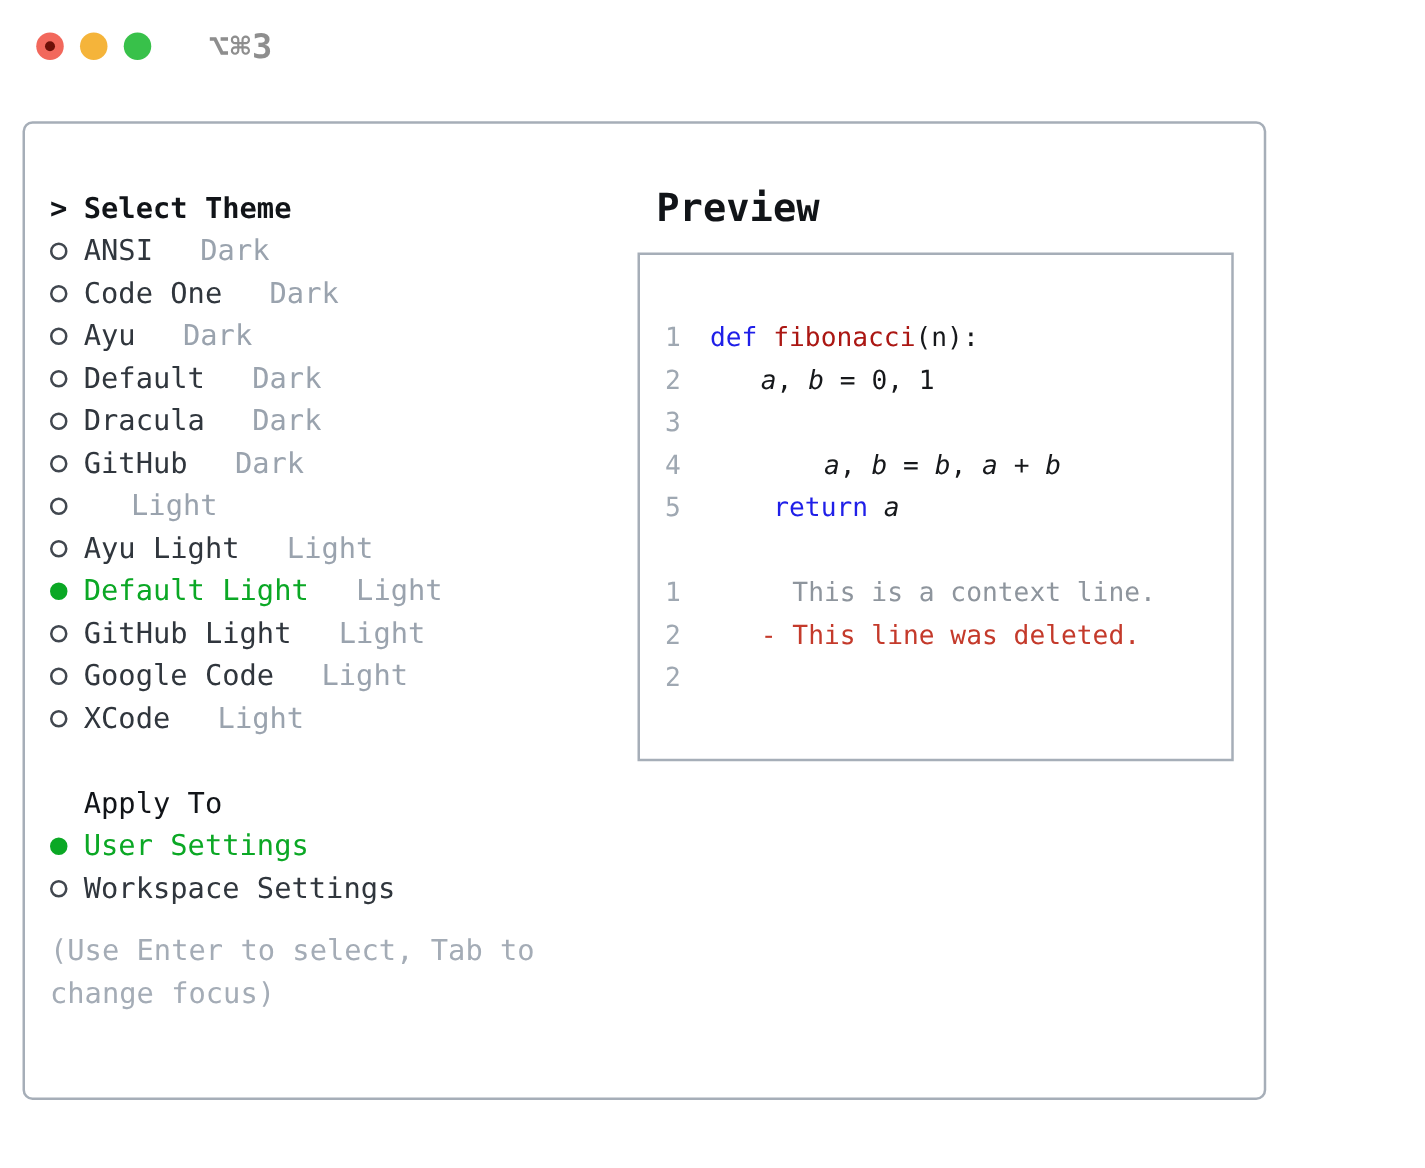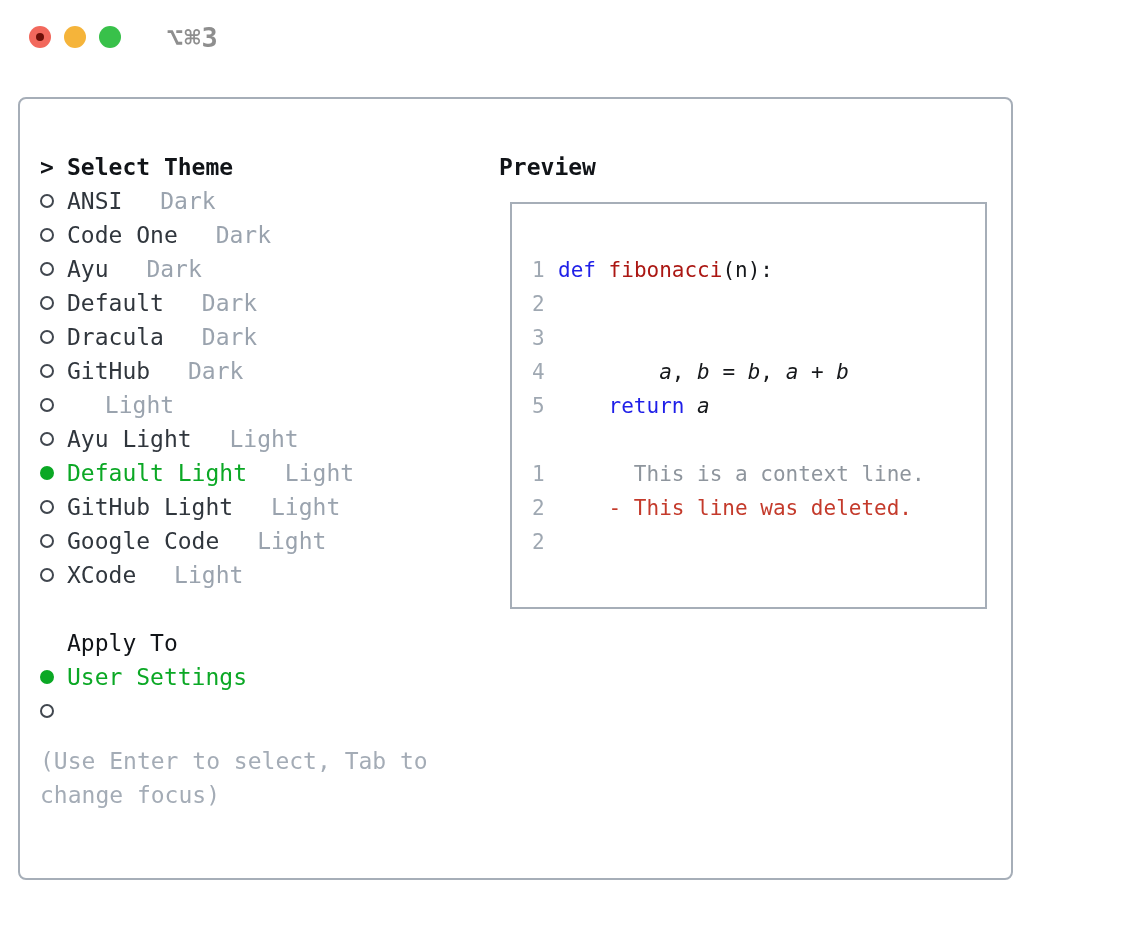--- a/index.html
+++ b/index.html
@@ -56,35 +56,35 @@
   .item-label { color: #30363d; }
   .row.selected .item-label { color: #0ba825; }
   .item-tag { color: #9aa3ae; margin-left: 24px; }
   .spacer { height: 34px; }
   .help {
     width: 420px; margin-top: 16px;
     color: #a4acb6; white-space: pre-wrap; line-height: 34px;
   }
   
   .preview-title {
-    position: absolute; left: 479px; top: 51px; height: 34px;
+    position: absolute; left: 505px; top: 51px; height: 34px;
     display: flex; align-items: center;
-    font-size: 23px; font-weight: bold; color: #111418;
+    font-size: 31px; font-weight: bold; color: #111418;
   }
   .preview-box {
     position: absolute; left: 490px; top: 103px;
     width: 477px; height: 407px;
     border: 2px solid #a6aeb8; background: #ffffff;
     padding: 49px 0 0 20px;
     font-size: 21px; line-height: 34px;
   }
   .pline { display: flex; height: 34px; white-space: pre; }
   .ln { display: inline-block; width: 26px; flex: 0 0 26px; color: #9fa8b2; }
   .code { color: #16181b; }
-  .seg-kw { color: #1f1fe8; }
+  .seg-kw { color: #1f1fe8; margin-left: 10px; }
   .seg-fn { color: #ab1713; }
   .seg-var { color: #16181b; font-style: italic; }
   .seg-plain { color: #16181b; }
   .diff-context { color: #8e959d; }
   .diff-deleted { color: #c43a2b; }
   .diff-added { color: #0cbe22; }
 </style>
 </head>
 <body>
 
@@ -120,32 +120,32 @@
           <div class="row"><span class="prefix"><span class="bullet"></span></span><span class="item-label">XCode</span><span class="item-tag"> Light</span></div>
         </div>
 
       <div class="spacer"></div>
 
       <div class="row">
         <span class="prefix"></span><span class="subheading">Apply To</span>
       </div>
       <div id="apply-list">
           <div class="row selected"><span class="prefix"><span class="bullet filled"></span></span><span class="item-label">User Settings</span></div>
-          <div class="row"><span class="prefix"><span class="bullet"></span></span></div>
+          <div class="row"><span class="prefix"><span class="bullet"></span></span><span class="item-label">Workspace Settings</span></div>
         </div>
 
       <div class="help">(Use Enter to select, Tab to change focus)</div>
     </div>
 
     <div class="preview-title">Preview</div>
 
     <div class="preview-box">
       <div id="code-lines">
           <div class="pline"><span class="ln">1</span><span class="code"><span class="seg-kw">def</span><span class="seg-plain"> </span><span class="seg-fn">fibonacci</span><span class="seg-plain">(n):</span></span></div>
-          <div class="pline"><span class="ln">2</span></div>
+          <div class="pline"><span class="ln">2</span><span class="code"><span class="seg-plain">    </span><span class="seg-var">a</span><span class="seg-plain">, </span><span class="seg-var">b</span><span class="seg-plain"> = 0, 1</span></span></div>
           <div class="pline"><span class="ln">3</span></div>
           <div class="pline"><span class="ln">4</span><span class="code"><span class="seg-plain">        </span><span class="seg-var">a</span><span class="seg-plain">, </span><span class="seg-var">b</span><span class="seg-plain"> = </span><span class="seg-var">b</span><span class="seg-plain">, </span><span class="seg-var">a</span><span class="seg-plain"> + </span><span class="seg-var">b</span></span></div>
           <div class="pline"><span class="ln">5</span><span class="code"><span class="seg-plain">    </span><span class="seg-kw">return</span><span class="seg-plain"> </span><span class="seg-var">a</span></span></div>
         </div>
       <div class="spacer"></div>
       <div id="diff-lines">
           <div class="pline"><span class="ln">1</span><span class="diff-context">      This is a context line.</span></div>
           <div class="pline"><span class="ln">2</span><span class="diff-deleted">    - This line was deleted.</span></div>
           <div class="pline"><span class="ln">2</span></div>
         </div>

